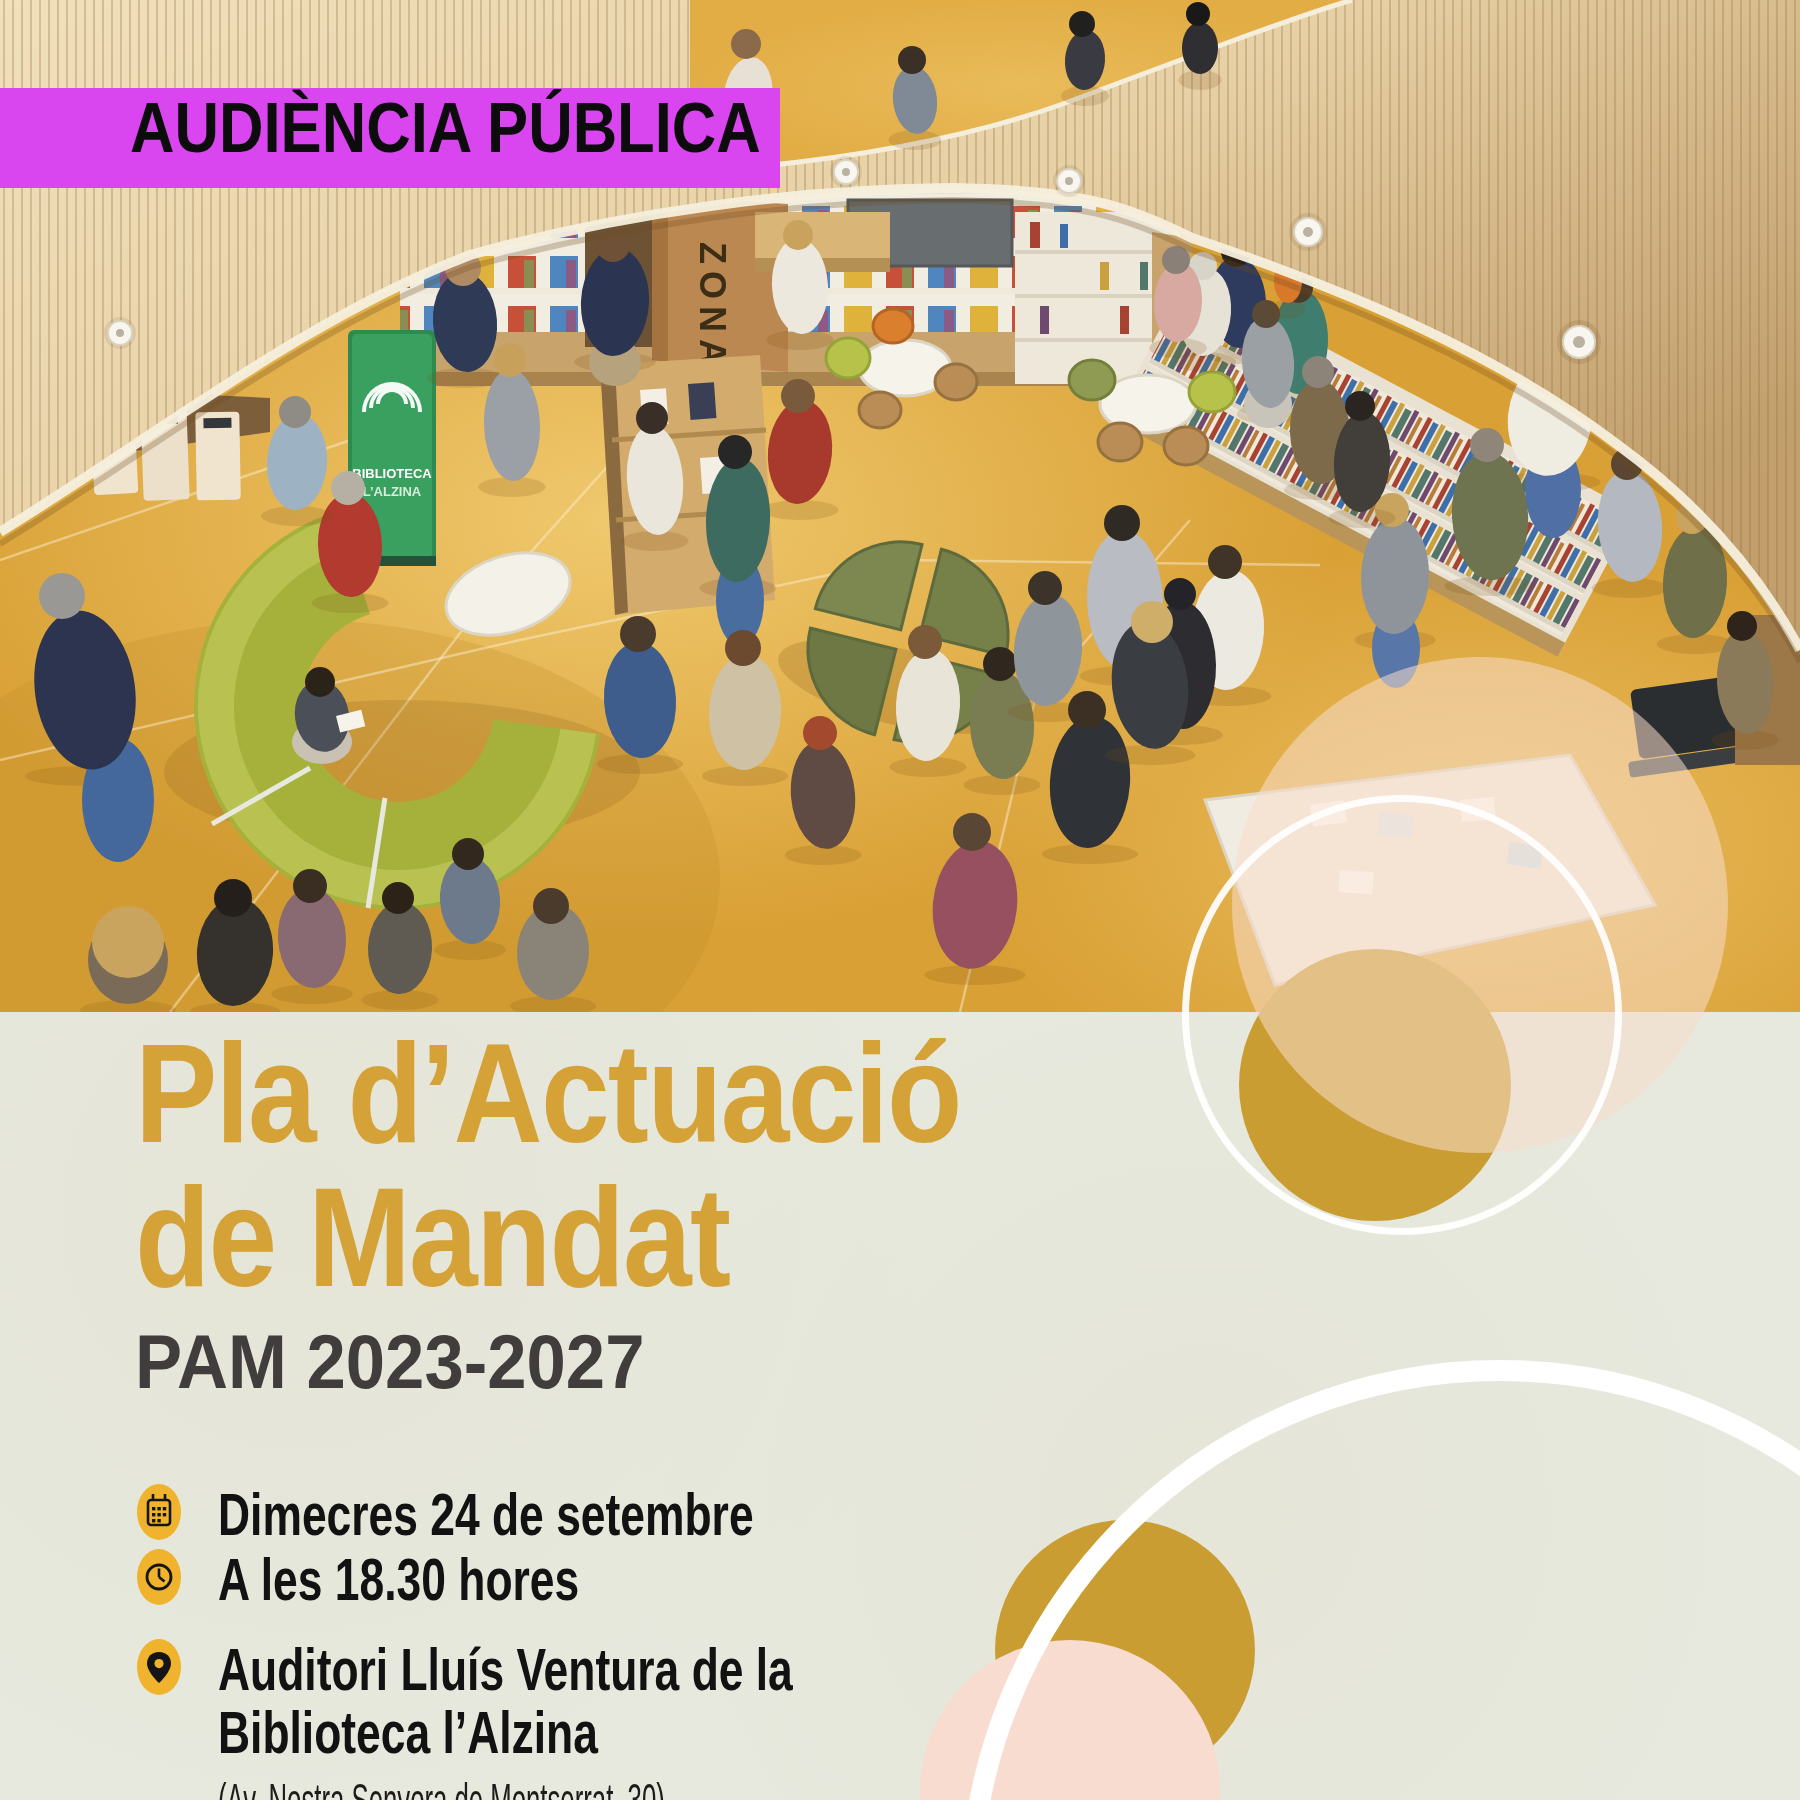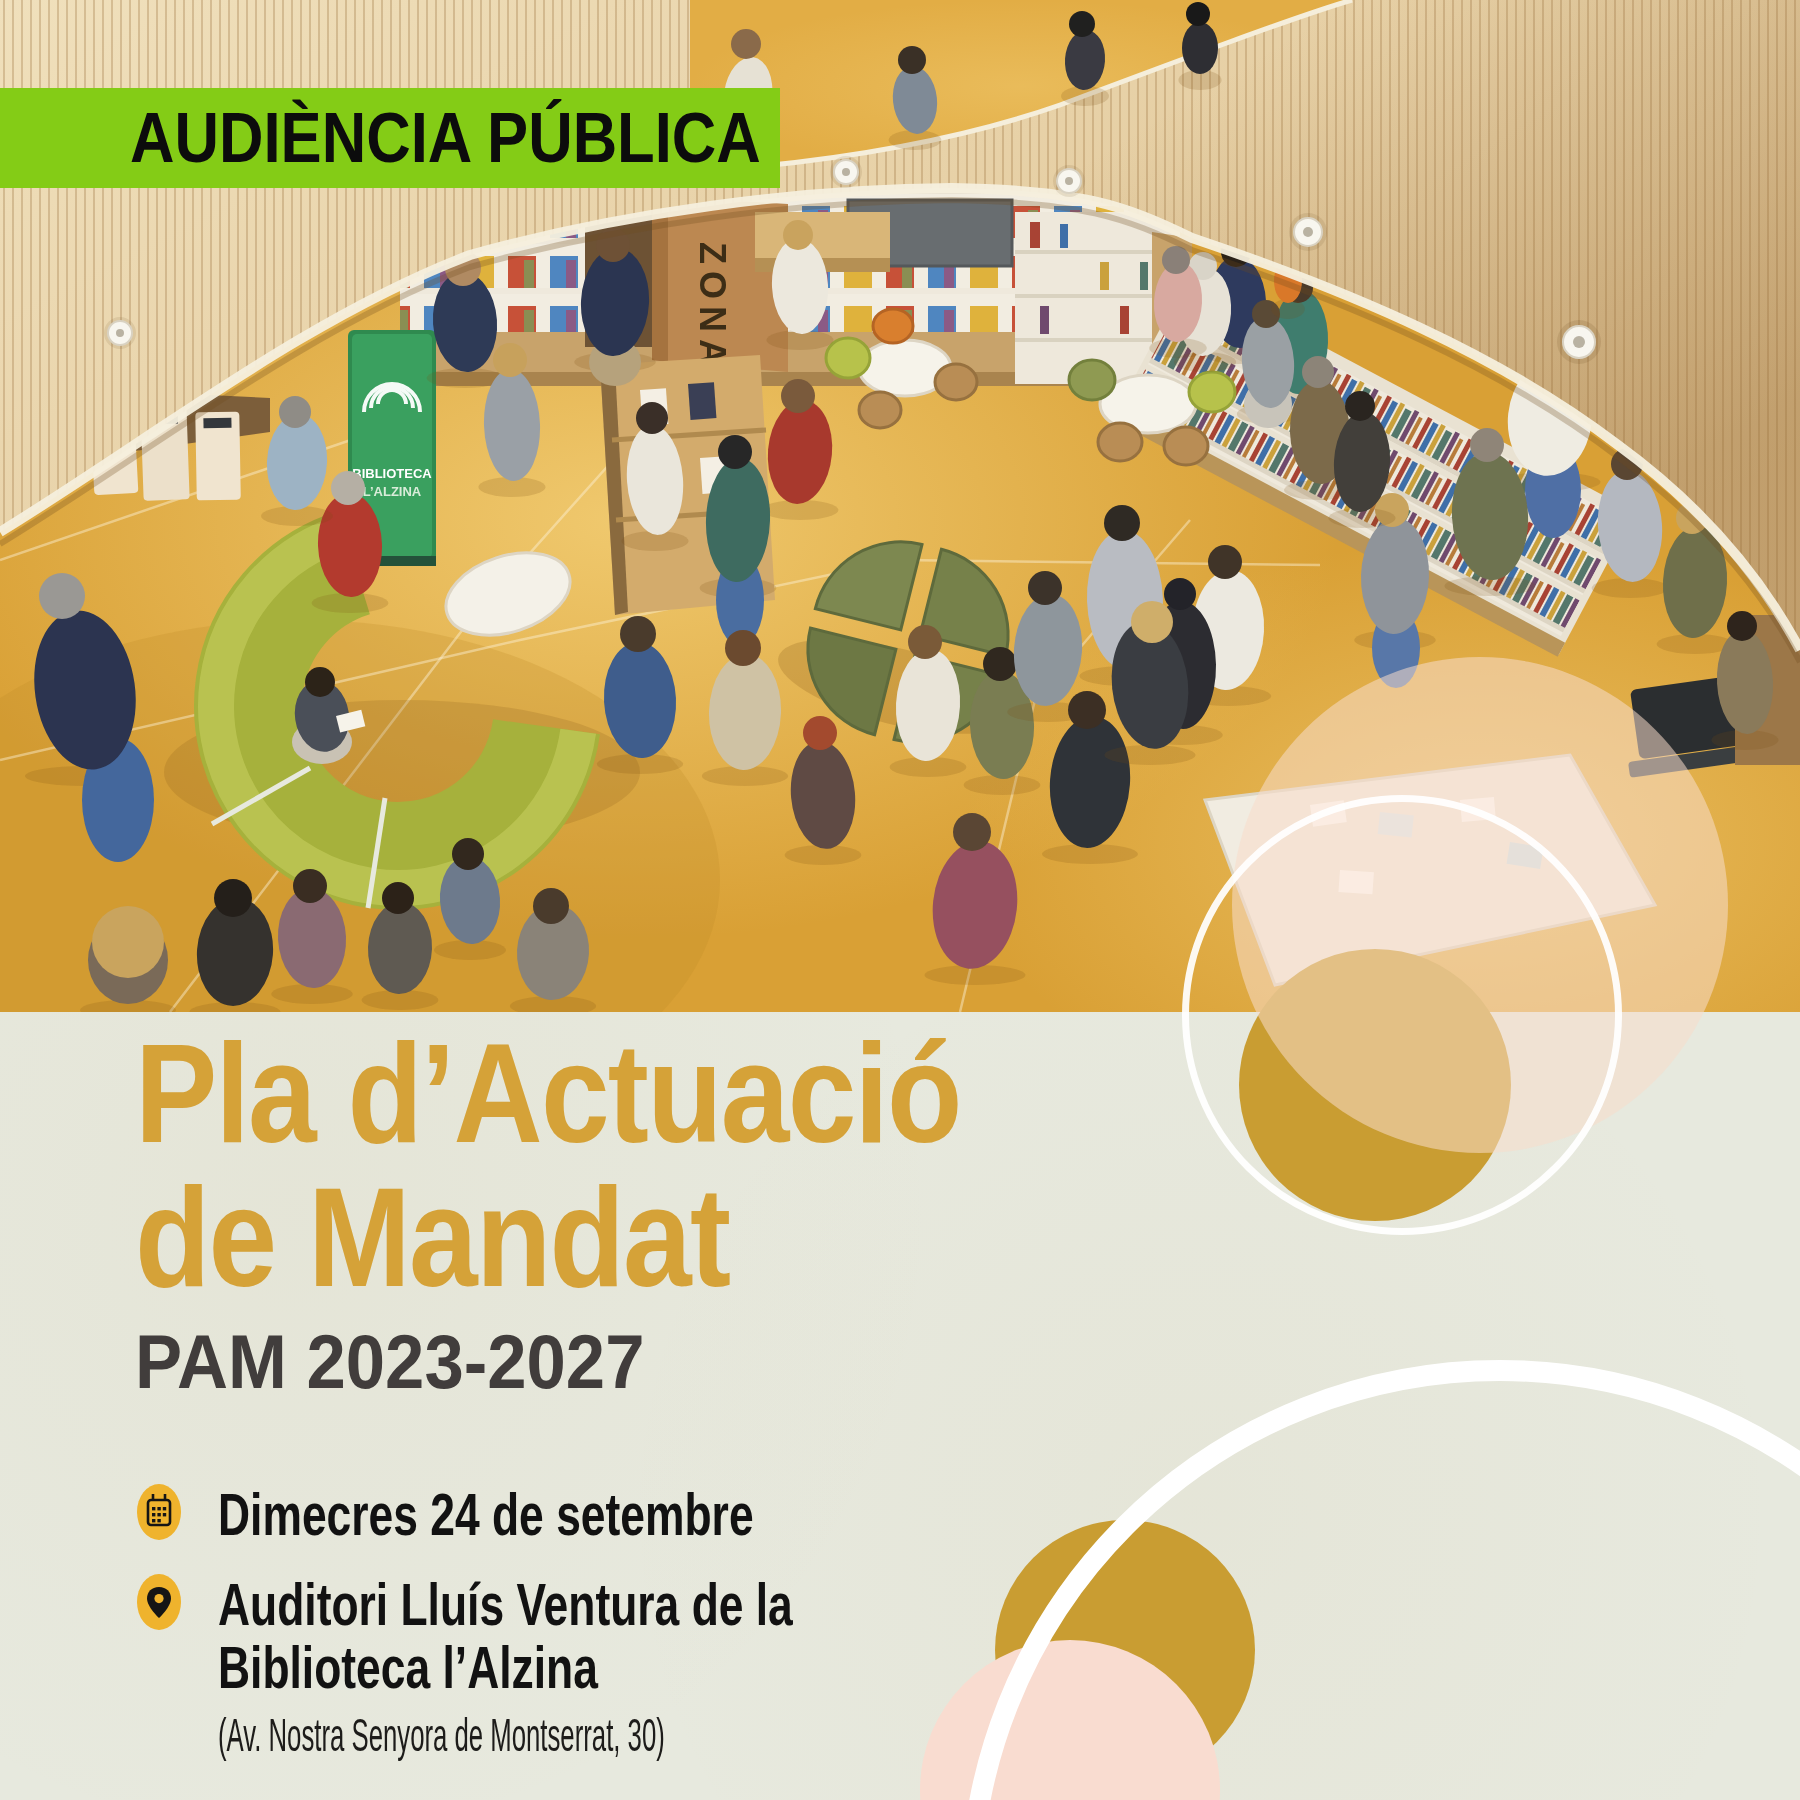--- a/index.html
+++ b/index.html
@@ -19,22 +19,22 @@
   }
   .deco{position:absolute;border-radius:50%;box-sizing:border-box;}
   .deco-gold-upper{left:1239px;top:949px;width:272px;height:272px;background:#c99d32;z-index:3;}
   .deco-pink-upper{left:1232px;top:657px;width:496px;height:496px;background:rgba(247,221,203,0.55);z-index:4;}
   .deco-ring-upper{left:1182px;top:795px;width:440px;height:440px;border:7px solid rgba(255,255,255,0.93);z-index:5;}
   .deco-gold-lower{left:995px;top:1520px;width:260px;height:260px;background:#c99d32;z-index:3;}
   .deco-pink-lower{left:920px;top:1640px;width:300px;height:300px;background:#f9dcd0;z-index:4;}
   .deco-ring-lower{left:960px;top:1360px;width:1080px;height:1080px;border:21px solid #ffffff;z-index:5;}
 
   .banner{
-    position:absolute;left:0;top:88px;width:780px;height:100px;background:#84cc16;
-    display:flex;align-items:center;padding-left:130px;box-sizing:border-box;z-index:6;
+    position:absolute;left:0;top:88px;width:780px;height:100px;background:#d946ef;
+    display:flex;padding-left:130px;box-sizing:border-box;z-index:6;
   }
   .banner span{
     font-size:70px;font-weight:700;color:#0c0c0c;letter-spacing:0px;
     transform:scaleX(0.88);transform-origin:left center;white-space:nowrap;
   }
   .title{
     position:absolute;left:135px;top:1022px;margin:0;z-index:6;
     font-size:141px;line-height:1.02;font-weight:700;color:#d5a238;letter-spacing:-2px;
     transform:scaleX(0.875);transform-origin:left top;white-space:nowrap;
   }
@@ -585,20 +585,29 @@
           <rect x="26.8" y="24" width="3.4" height="3.4"></rect>
         <rect x="16" y="30" width="3.4" height="3.4"></rect>
           <rect x="21.4" y="30" width="3.4" height="3.4"></rect>
           <rect x="26.8" y="30" width="3.4" height="3.4"></rect>
         <rect x="16" y="36" width="3.4" height="3.4"></rect>
           <rect x="21.4" y="36" width="3.4" height="3.4"></rect>
       </g>
     </svg>
     <span class="detail-text">Dimecres 24 de setembre</span>
   </li>
+  <li class="detail-row">
+    <svg class="detail-icon" viewBox="0 0 46 58">
+      <ellipse cx="23" cy="29" rx="22" ry="28" fill="#efb32d"></ellipse>
+      <circle cx="23" cy="29" r="12" fill="none" stroke="#151515" stroke-width="2.8"></circle>
+      <line x1="23" y1="29" x2="23" y2="20.5" stroke="#151515" stroke-width="2.6"></line>
+      <line x1="23" y1="29" x2="28.5" y2="33.5" stroke="#151515" stroke-width="2.6"></line>
+    </svg>
+    <span class="detail-text">A les 18.30 hores</span>
+  </li>
   <li class="detail-row row3">
     <svg class="detail-icon" viewBox="0 0 46 58">
       <ellipse cx="23" cy="29" rx="22" ry="28" fill="#efb32d"></ellipse>
       <path d="M23,14 c-7.5,0 -12,5.2 -12,11.4 c0,8.4 12,19.6 12,19.6 c0,0 12,-11.2 12,-19.6 C35,19.2 30.5,14 23,14 Z" fill="#151515"></path>
       <circle cx="23" cy="25.6" r="4.6" fill="#efb32d"></circle>
     </svg>
     <span class="detail-text"><span>Auditori Lluís Ventura de la</span><br><span>Biblioteca l’Alzina</span><br><span class="detail-note" style="display:inline-block">(Av. Nostra Senyora de Montserrat, 30)</span></span>
   </li>
 </ul>
 

